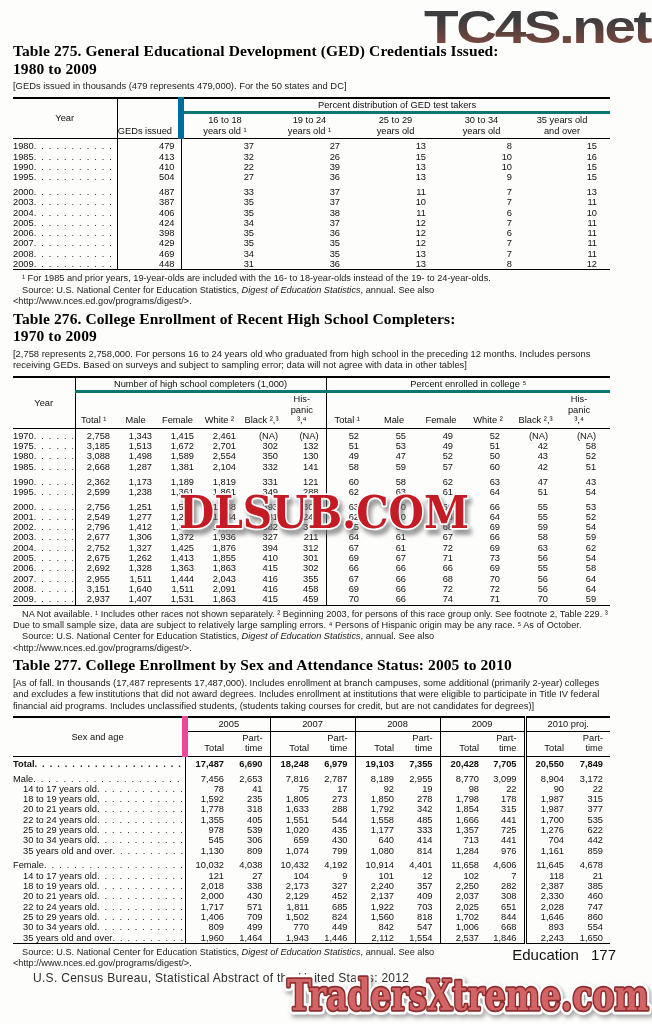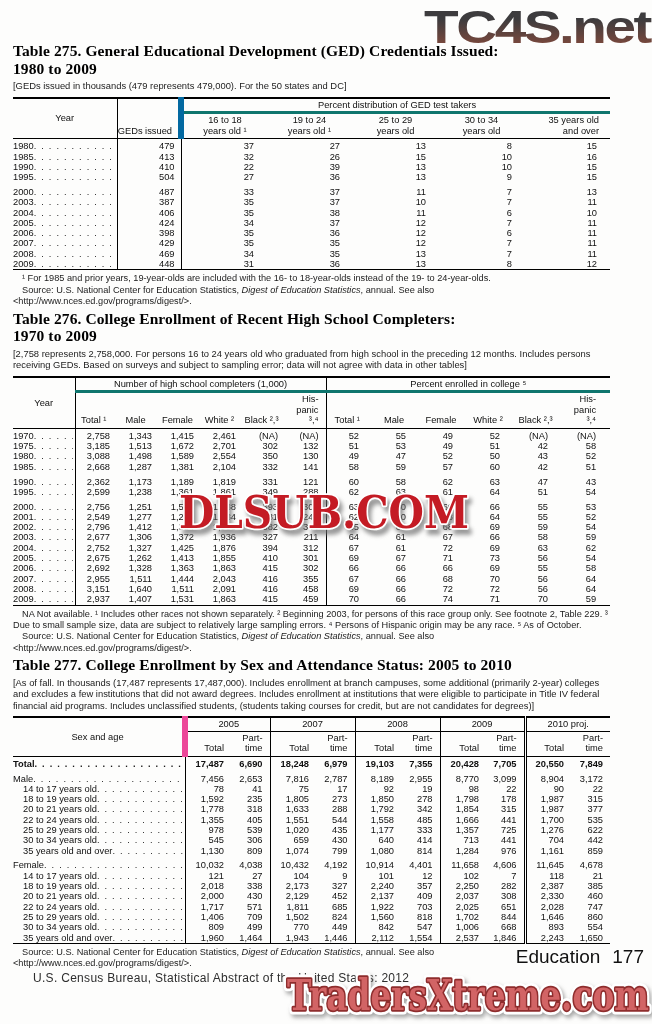--- a/index.html
+++ b/index.html
@@ -24,21 +24,21 @@
   .yl{white-space:pre}
   .dots{flex:1;overflow:hidden;white-space:nowrap;letter-spacing:1.2px;color:#1b1b1b}
   .dots::after{content:". . . . . . . . . . . . . . . . . . . . . . . . . . . . . . . . . . . ."}
   td.lbl{text-align:left;padding-right:2px}
   .ind .lblw{padding-left:10px}
 
   .vm{vertical-align:middle;text-align:center}
   .vb{vertical-align:bottom}
   .grp{ border-bottom:3px solid #0f766e;padding:1px 0}
   .colh{vertical-align:bottom;text-align:center;padding:1px 1px 2px 0}
-  .ra{text-align:right}
+  .ra{}
   .bl{border-left:1px solid #000}
   .bld{border-left:3px double #000}
 
   
   .t275 .yearhead{border-right:1px solid #000}
   .t275 .gedshead{border-right:6px solid #0369a1;vertical-align:bottom;text-align:right;padding:0 6px 2px 0}
   .t275 td.lbl{border-right:1px solid #000}
   .t275 td:nth-child(2){padding-right:6px;border-right:1px solid #000}
   .t275 td:nth-child(n+3){padding-right:13px}
   .t275 .colh.ra{padding-right:11px}
@@ -64,21 +64,21 @@
   .t277 .colh{text-align:right;padding-right:7px}
   .t277 tbody tr:first-child td{padding-top:2px}
 
   .fnblock{font-size:9.2px;line-height:1.24;margin-top:3px;max-width:597px;color:#1b1b1b}
   .fnblock p{text-indent:9px;overflow-wrap:anywhere}
   .it{font-style:italic}
 
   .sec276{margin-top:2px}
   .sec277{margin-top:2px}
 
-  .edu-footer{position:absolute;top:946px;right:8px;font-size:19px;color:#111;
+  .edu-footer{position:absolute;top:946px;right:36px;font-size:15px;color:#111;
               font-family:"Liberation Sans",sans-serif}
   .edu-footer .num{margin-left:12px}
   .bureau{position:absolute;top:971px;left:33px;font-size:12px;letter-spacing:.3px;color:#2e2e2e}
 
   .wm{position:absolute;pointer-events:none}
   .wm-top{top:2px;right:-3px;width:235px;height:54px}
   .wm-mid{top:486px;left:172px;width:304px;height:56px;filter:drop-shadow(3px 5px 2px rgba(110,110,110,.7))}
   .wm-bot{top:966px;left:282px;width:372px;height:60px;filter:drop-shadow(2px 3px 2px rgba(95,95,95,.55))}
 </style>
 </head>

